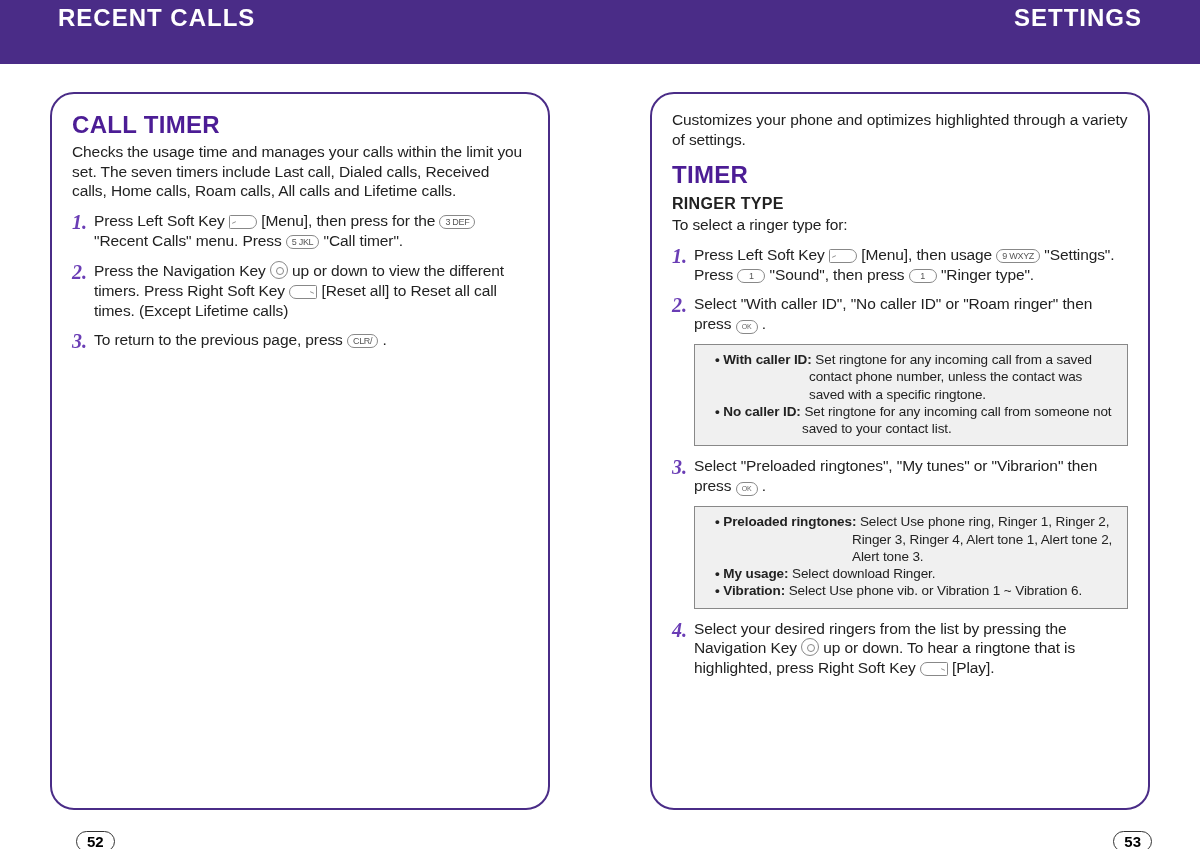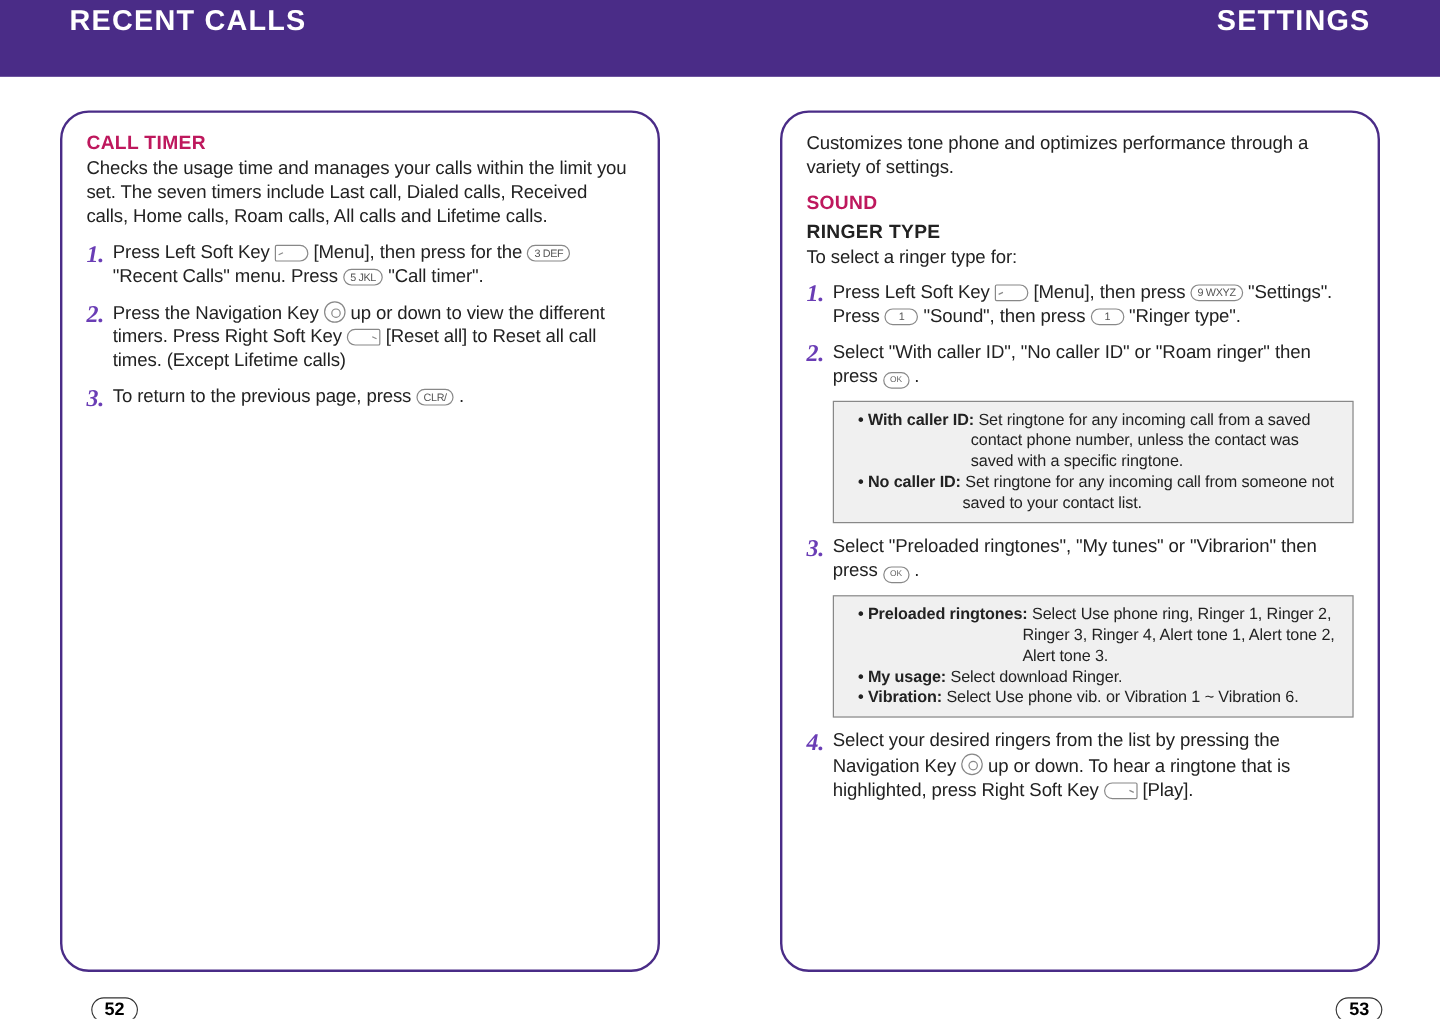--- a/index.html
+++ b/index.html
@@ -37,23 +37,23 @@
     border: 2px solid #4a2c87;
     border-radius: 24px;
     padding: 16px 20px 16px 20px;
     min-height: 718px;
     font-size: 15.5px;
     line-height: 1.28;
     color: #222;
     letter-spacing: -0.1px;
   }
   .section-title {
-    color: #be185d;
+    color: #4c1d95;
     font-weight: 800;
-    font-size: 16px;
+    font-size: 24px;
     letter-spacing: 0.3px;
     margin-bottom: 1px;
   }
   .section-sub {
     font-weight: 700;
     font-size: 16px;
     color: #222;
     margin-top: 4px;
     letter-spacing: 0.3px;
   }
@@ -202,31 +202,31 @@
         </div>
       </div>
     </div>
     <div class="page-footer left">
       <span class="pgnum">52</span>
     </div>
   </div>
 
   <div class="page">
     <div class="panel">
-      <div class="intro">Customizes tone phone and optimizes performance through a variety of settings.</div>
-      <div class="section-title" style="margin-top:8px">SOUND</div>
+      <div class="intro">Customizes your phone and optimizes highlighted through a variety of settings.</div>
+      <div class="section-title" style="margin-top:8px">TIMER</div>
       <div class="section-sub">RINGER TYPE</div>
       <div>To select a ringer type for:</div>
 
       <div class="step">
         <div class="step-num">1.</div>
         <div class="step-text">
           <span>Press Left Soft Key </span>
           <span class="key soft-left">&nbsp;</span>
-          <span> [Menu], then press </span>
+          <span> [Menu], then usage </span>
           <span class="key">9 WXYZ</span>
           <span> "Settings". Press </span>
           <span class="key">1</span>
           <span> "Sound", then press </span>
           <span class="key">1</span>
           <span> "Ringer type".</span>
         </div>
       </div>
 
       <div class="step">

